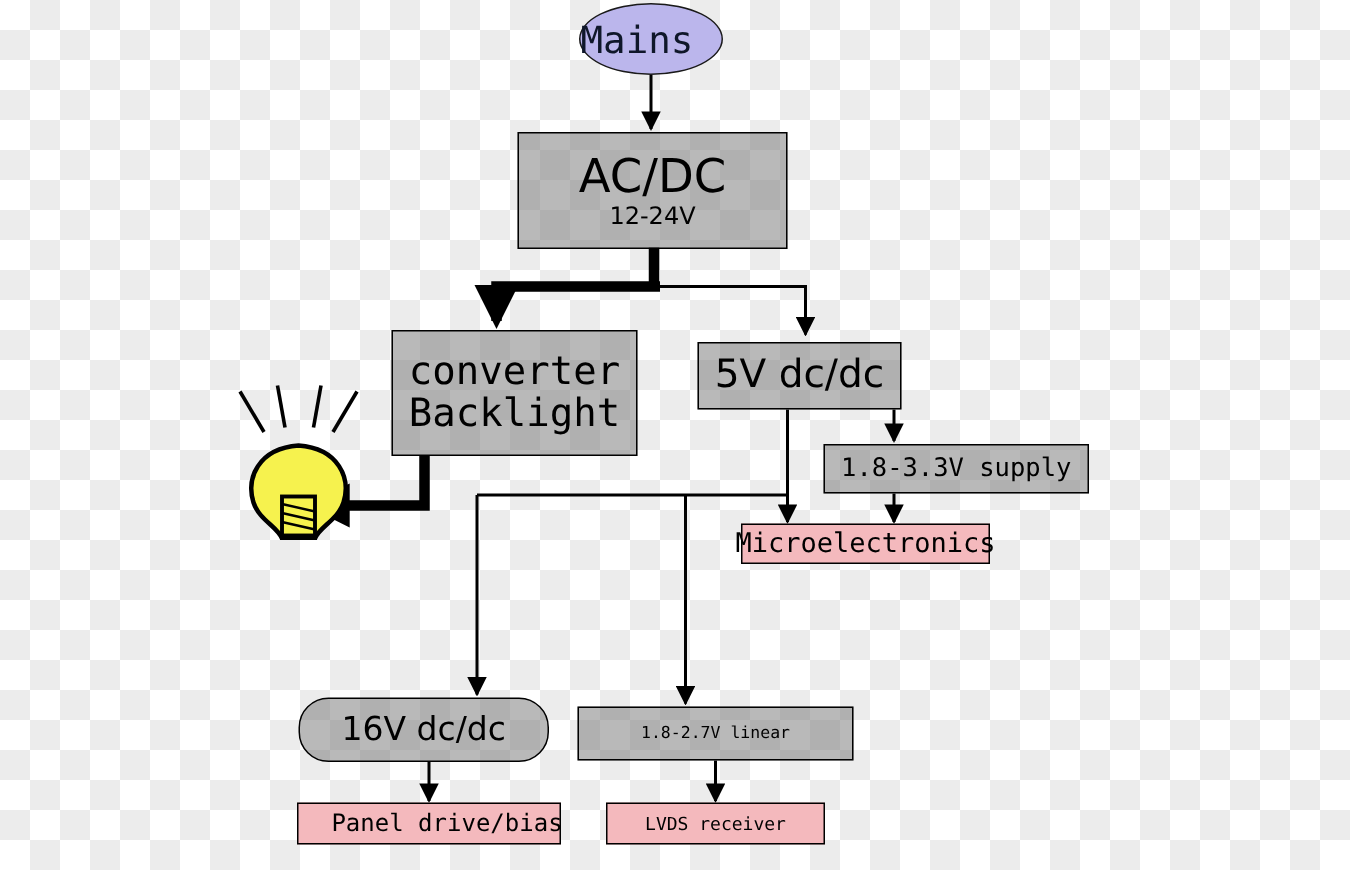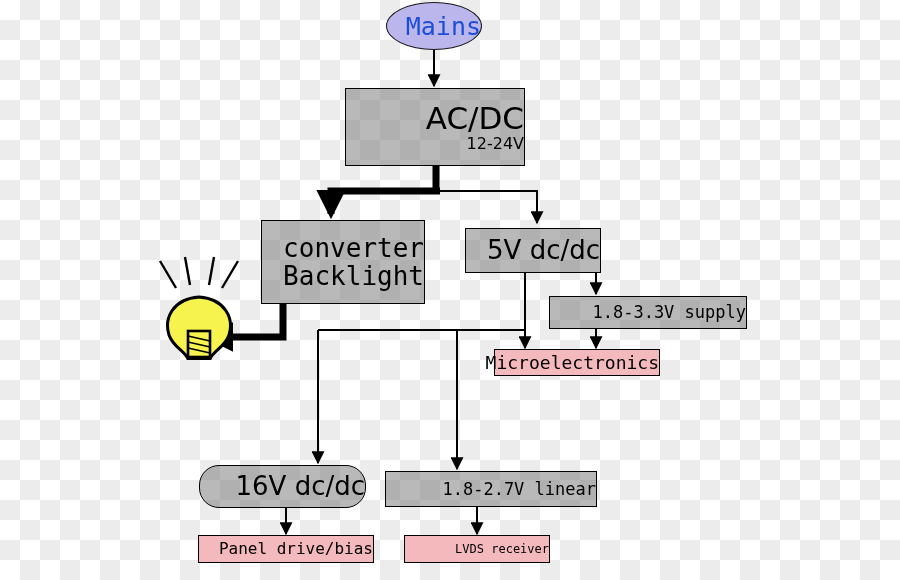--- a/index.html
+++ b/index.html
@@ -29,21 +29,21 @@
     top: 0;
     width: 900px;
     height: 580px;
     pointer-events: none;
   }
   .node {
     position: absolute;
     box-sizing: border-box;
     display: flex;
     flex-direction: column;
-    align-items: flex-end;
+    align-items: center;
     justify-content: center;
     border: 1.6px solid #000000;
     color: #000000;
     line-height: 1.08;
     text-align: center;
     white-space: pre;
   }
   
   .node.gray {
     background: rgba(128,128,128,0.55);
@@ -57,25 +57,25 @@
     margin-top: 0;
   }
   .node .main-sans {
     font-family: "DejaVu Sans", sans-serif;
   }
   .ellipse {
     position: absolute;
     box-sizing: border-box;
     display: flex;
     align-items: center;
-    justify-content: flex-end;
+    justify-content: flex-start;
     border: 1.8px solid #1a1a1a;
     border-radius: 50%;
     background: #bbb6ec;
-    color: #1d4ed8;
+    color: #0f172a;
     white-space: pre;
   }
   .bulb-group {
     position: absolute;
   }
 </style>
 </head>
 <body>
 
 <div id="canvas">
@@ -152,33 +152,33 @@
 
   <div class="node gray" style="left:261px; top:220px; width:164px; height:84px; font-size:26px;">
     <span>converter</span>
     <span>Backlight</span>
   </div>
 
   <div class="node gray" style="left:465px; top:228px; width:136px; height:45px; font-size:26px;">
     <span class="main-sans">5V dc/dc</span>
   </div>
 
-  <div class="node gray" style="left:549px; top:296px; width:198px; height:33px; font-size:17px;">
+  <div class="node gray" style="left:549px; top:296px; width:177px; height:33px; font-size:17px;">
     <span>1.8-3.3V supply</span>
   </div>
 
   <div class="node pink" style="left:494px; top:349px; width:166px; height:27px; font-size:18px;">
     <span>Microelectronics</span>
   </div>
 
-  <div class="node gray" style="left:199px; top:465px; width:167px; height:43px; font-size:26px;border-radius:20px;">
+  <div class="node gray" style="left:199px; top:465px; width:167px; height:43px; font-size:22px;border-radius:20px;">
     <span class="main-sans">16V dc/dc</span>
   </div>
 
-  <div class="node gray" style="left:385px; top:471px; width:212px; height:36px; font-size:17px;">
+  <div class="node gray" style="left:385px; top:471px; width:184px; height:36px; font-size:11px;">
     <span>1.8-2.7V linear</span>
   </div>
 
   <div class="node pink" style="left:198px; top:535px; width:176px; height:28px; font-size:16px;padding-left:24px;">
     <span>Panel drive/bias</span>
   </div>
 
   <div class="node pink" style="left:404px; top:535px; width:146px; height:28px; font-size:12px;">
     <span>LVDS receiver</span>
   </div>

